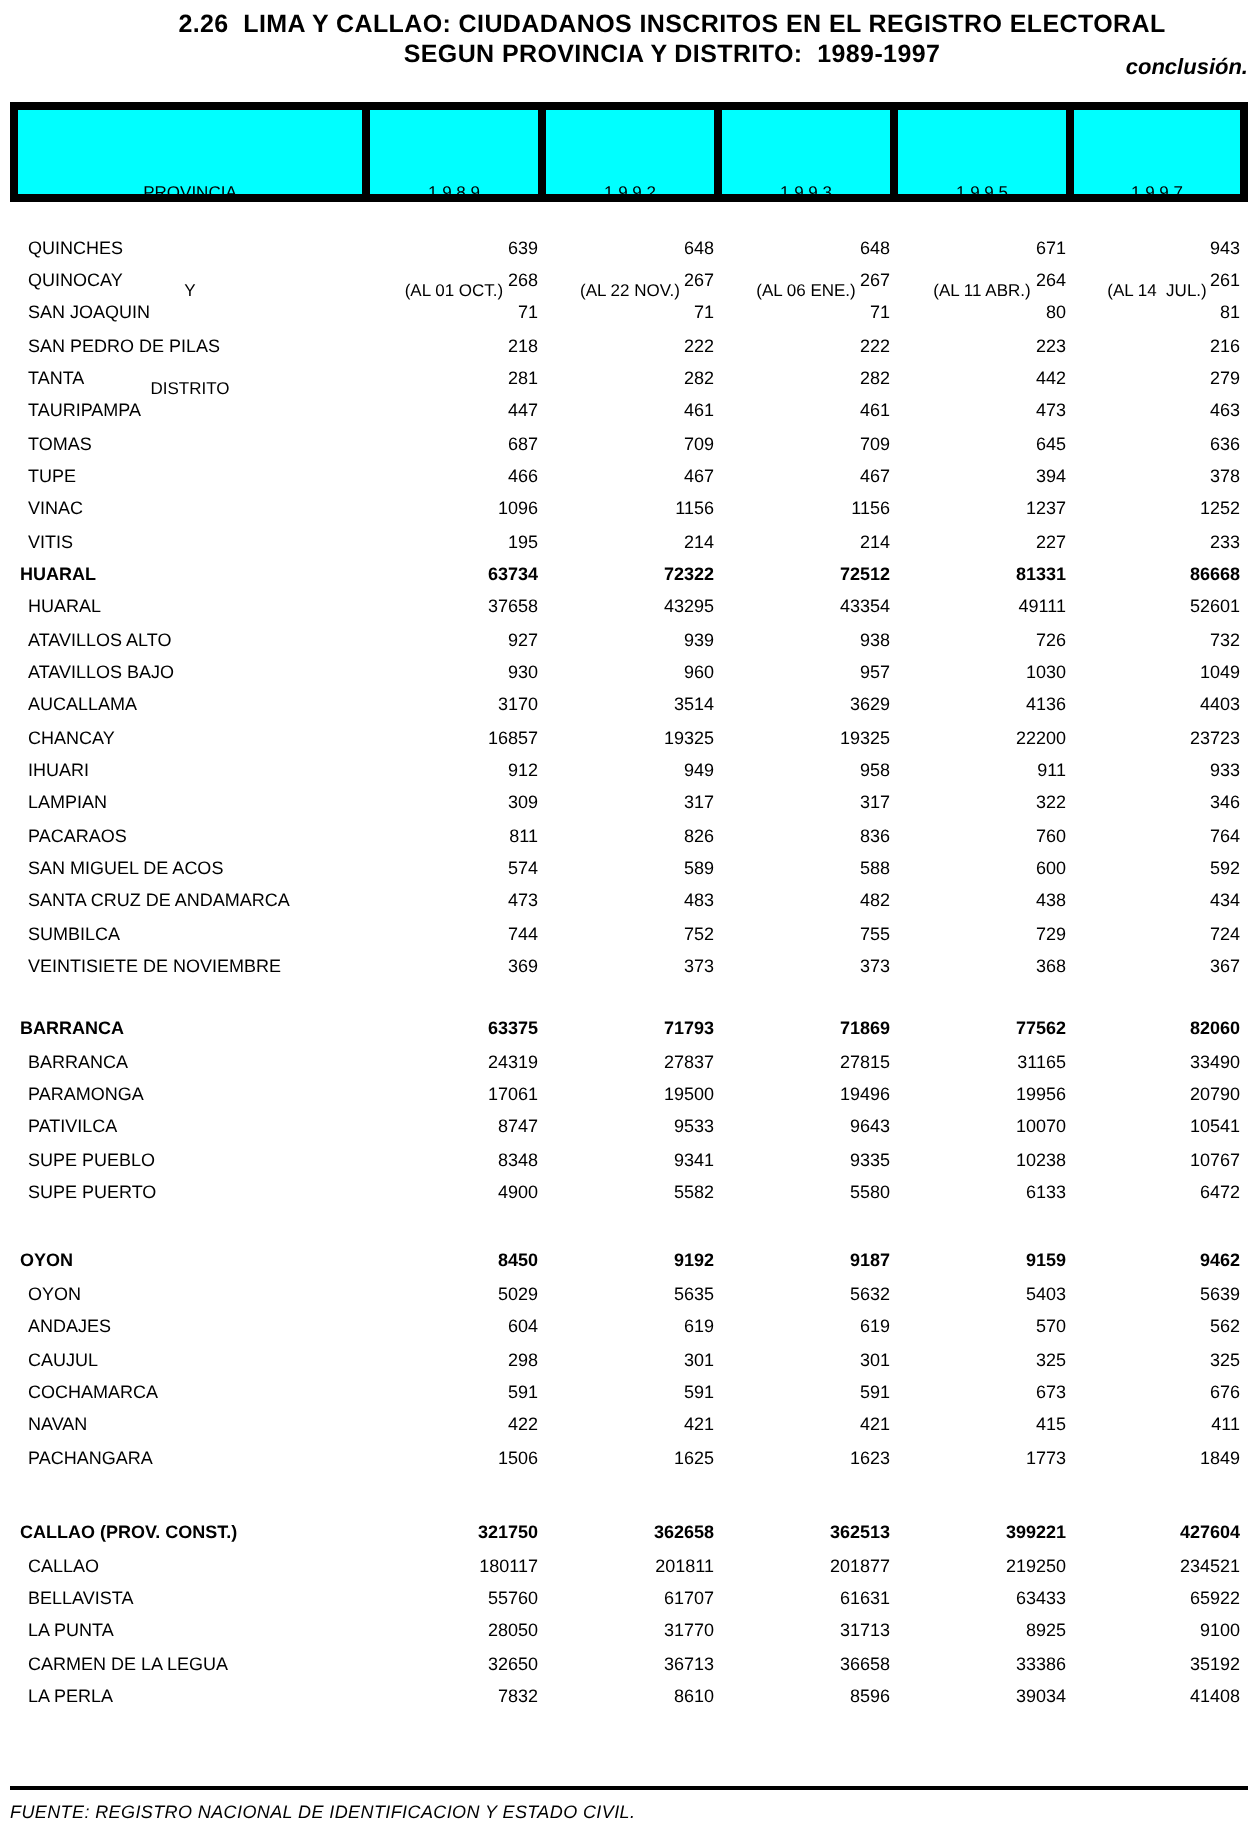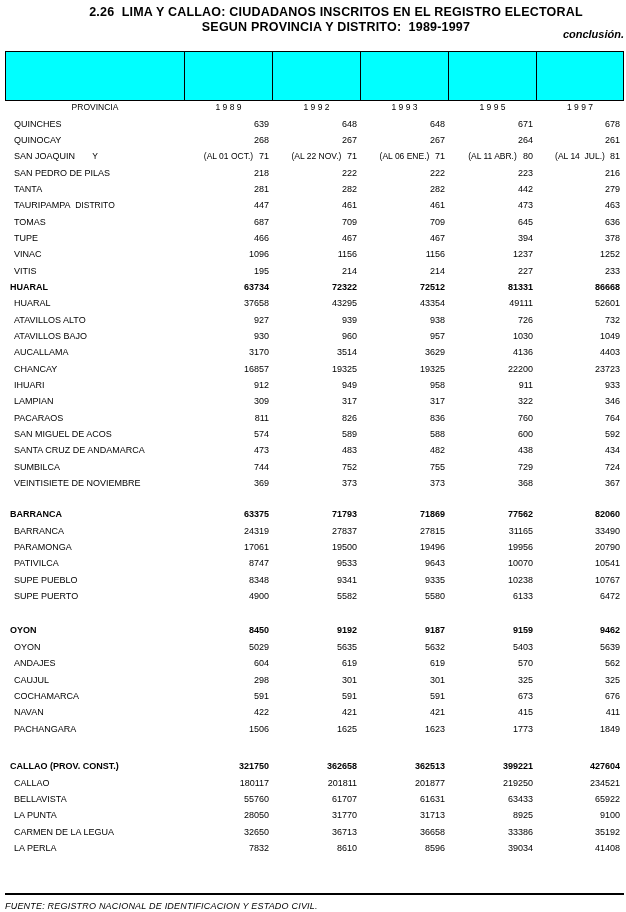--- a/index.html
+++ b/index.html
@@ -22,25 +22,25 @@
     position:absolute; top:28px; right:2px;
     font-weight:bold; font-style:italic; font-size:11px;
   }
   
   .header-table {
     position:absolute; left:5px; top:51px;
     display:flex; height:50px;
   }
   .hdr-cell {
     box-sizing:border-box;
-    border:1px solid #737373;
+    border:4px solid #737373;
     height:50px;
     text-align:center;
     font-size:8.5px;
-    padding-top:15px;
+    padding-top:1px;
     line-height:16.2px;
     white-space:pre;
   }
   .hdr-cell + .hdr-cell { border-left:none; }
   .hdr-col0 { width:180px; }
   .hdr-year-cell { width:88px; }
   .hdr-year-cell.last { width:87px; }
   
   .table-body {
     position:absolute; left:5px; top:115.5px; width:619px;
@@ -111,21 +111,21 @@
   </div>
 
   <div class="table-body">
       <div class="block">
         <div class="row">
           <div class="label">QUINCHES</div>
           <div class="num">639</div>
           <div class="num">648</div>
           <div class="num">648</div>
           <div class="num">671</div>
-          <div class="num">678</div>
+          <div class="num">943</div>
         </div>
         <div class="row">
           <div class="label">QUINOCAY</div>
           <div class="num">268</div>
           <div class="num">267</div>
           <div class="num">267</div>
           <div class="num">264</div>
           <div class="num">261</div>
         </div>
         <div class="row">

